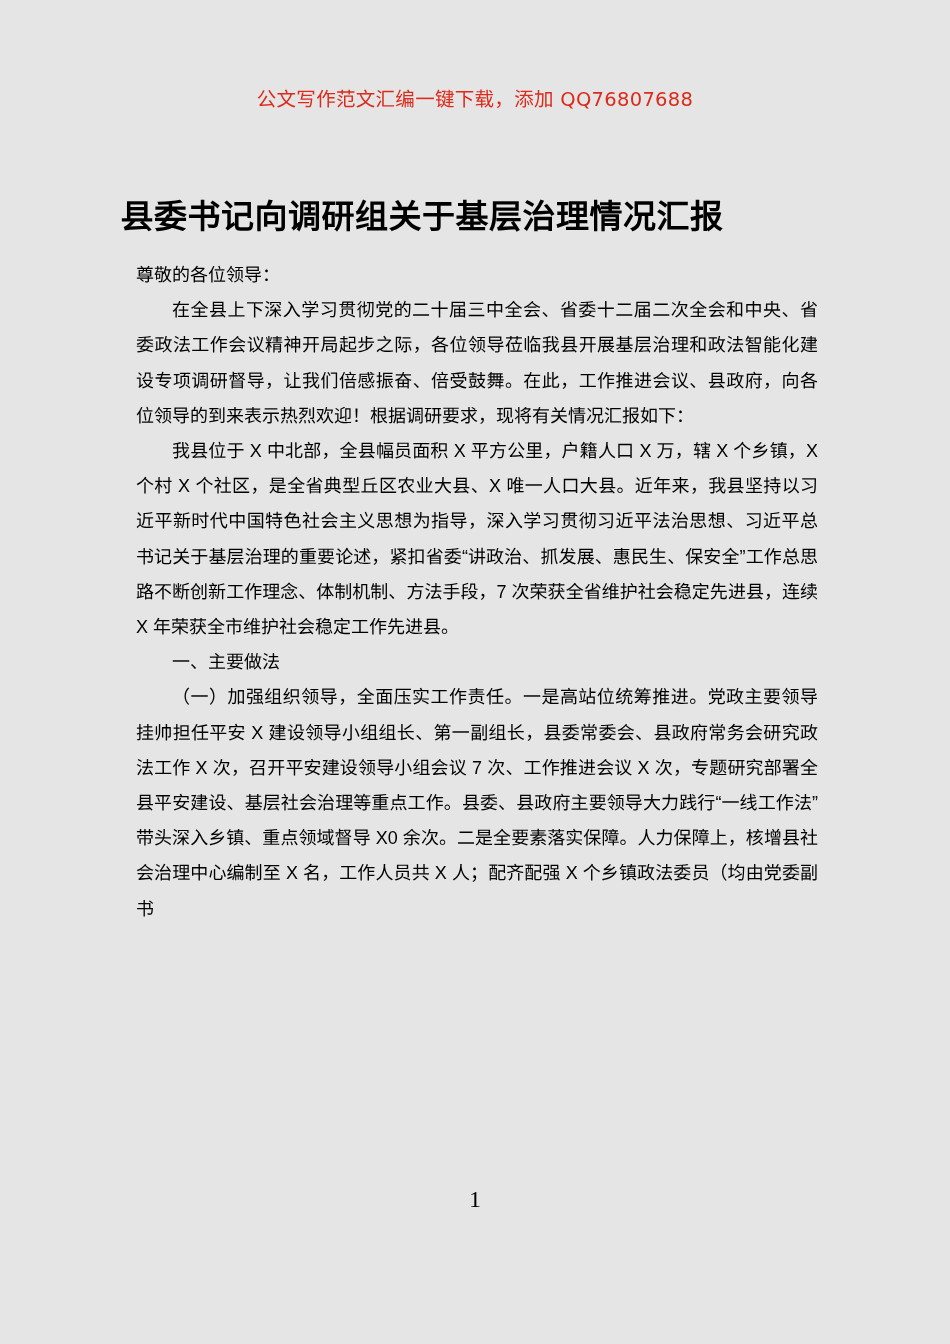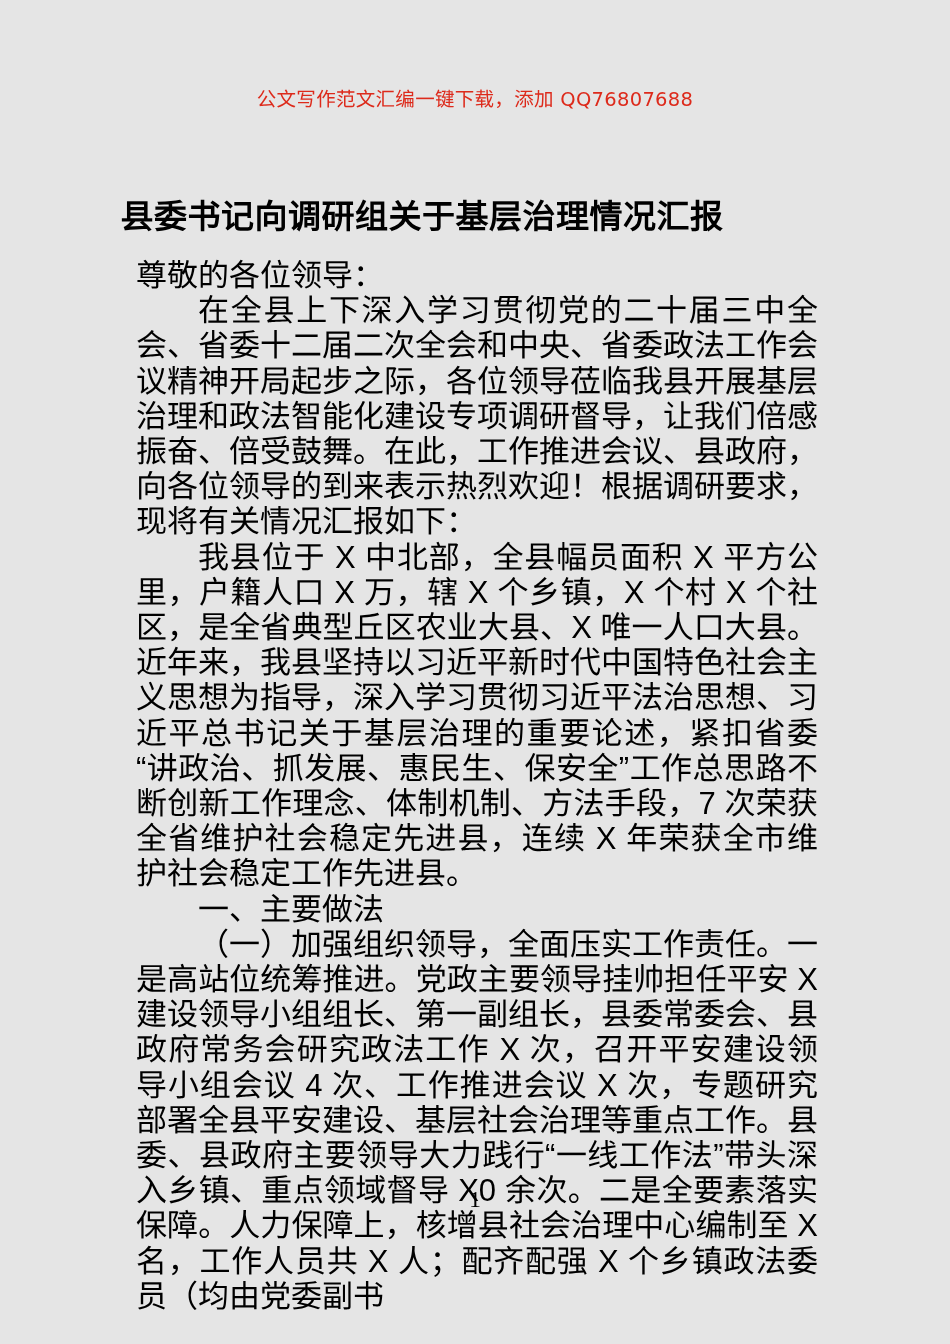--- a/index.html
+++ b/index.html
@@ -53,21 +53,21 @@
 
   
   .body-block {
     position: absolute;
     top: 258px;
     left: 136px;
     width: 682px;
   }
   .para {
     font-family: "Liberation Sans", "DejaVu Sans", sans-serif;
-    font-size: 31px;
+    font-size: 18px;
     line-height: 35.2px;
     color: #000000;
     margin: 0;
     text-align: justify;
     text-justify: inter-ideograph;
     letter-spacing: 0px;
     word-break: break-all;
   }
   .para.indent {
     text-indent: 2em;
@@ -92,18 +92,18 @@
 
   <div class="promo-header">公文写作范文汇编一键下载，添加 QQ76807688</div>
 
   <h1 class="doc-title">县委书记向调研组关于基层治理情况汇报</h1>
 
   <div class="body-block">
     <p class="para">尊敬的各位领导：</p>
     <p class="para indent">在全县上下深入学习贯彻党的二十届三中全会、省委十二届二次全会和中央、省委政法工作会议精神开局起步之际，各位领导莅临我县开展基层治理和政法智能化建设专项调研督导，让我们倍感振奋、倍受鼓舞。在此，工作推进会议、县政府，向各位领导的到来表示热烈欢迎！根据调研要求，现将有关情况汇报如下：</p>
     <p class="para indent">我县位于 X 中北部，全县幅员面积 X 平方公里，户籍人口 X 万，辖 X 个乡镇，X 个村 X 个社区，是全省典型丘区农业大县、X 唯一人口大县。近年来，我县坚持以习近平新时代中国特色社会主义思想为指导，深入学习贯彻习近平法治思想、习近平总书记关于基层治理的重要论述，紧扣省委“讲政治、抓发展、惠民生、保安全”工作总思路不断创新工作理念、体制机制、方法手段，7 次荣获全省维护社会稳定先进县，连续 X 年荣获全市维护社会稳定工作先进县。</p>
     <p class="para indent">一、主要做法</p>
-    <p class="para indent">（一）加强组织领导，全面压实工作责任。一是高站位统筹推进。党政主要领导挂帅担任平安 X 建设领导小组组长、第一副组长，县委常委会、县政府常务会研究政法工作 X 次，召开平安建设领导小组会议 4 次、工作推进会议 X 次，专题研究部署全县平安建设、基层社会治理等重点工作。县委、县政府主要领导大力践行“一线工作法”带头深入乡镇、重点领域督导 X0 余次。二是全要素落实保障。人力保障上，核增县社会治理中心编制至 X 名，工作人员共 X 人；配齐配强 X 个乡镇政法委员（均由党委副书</p>
+    <p class="para indent">（一）加强组织领导，全面压实工作责任。一是高站位统筹推进。党政主要领导挂帅担任平安 X 建设领导小组组长、第一副组长，县委常委会、县政府常务会研究政法工作 X 次，召开平安建设领导小组会议 7 次、工作推进会议 X 次，专题研究部署全县平安建设、基层社会治理等重点工作。县委、县政府主要领导大力践行“一线工作法”带头深入乡镇、重点领域督导 X0 余次。二是全要素落实保障。人力保障上，核增县社会治理中心编制至 X 名，工作人员共 X 人；配齐配强 X 个乡镇政法委员（均由党委副书</p>
   </div>
 
   <div class="page-number">1</div>
 
 </div>
 
 </body></html>

